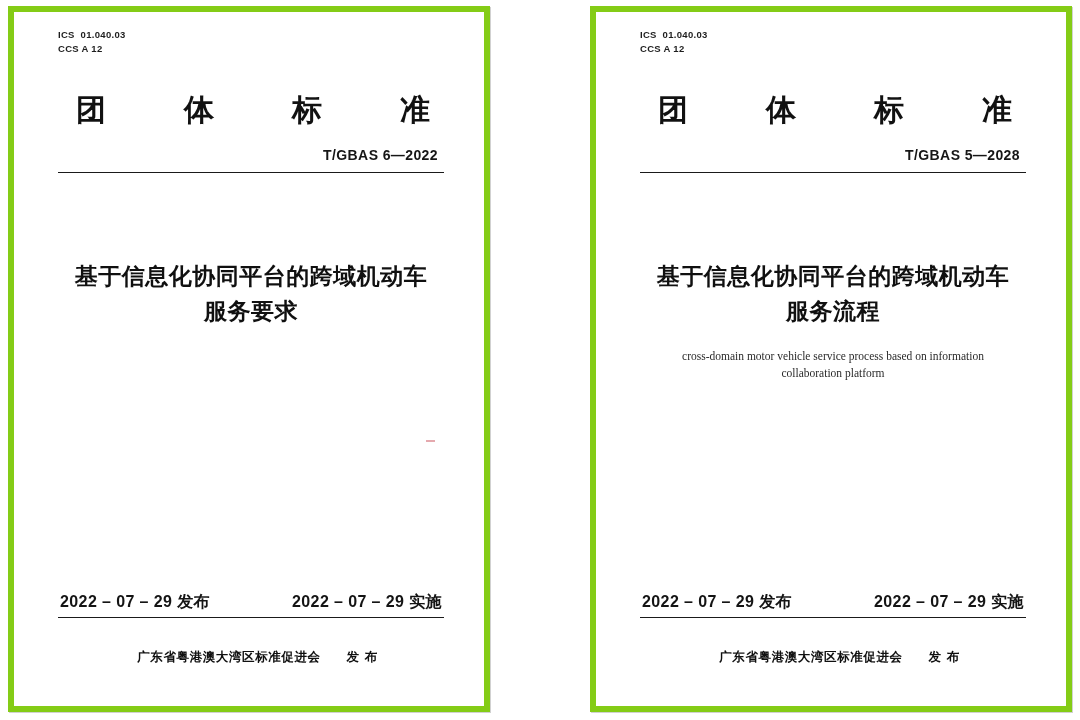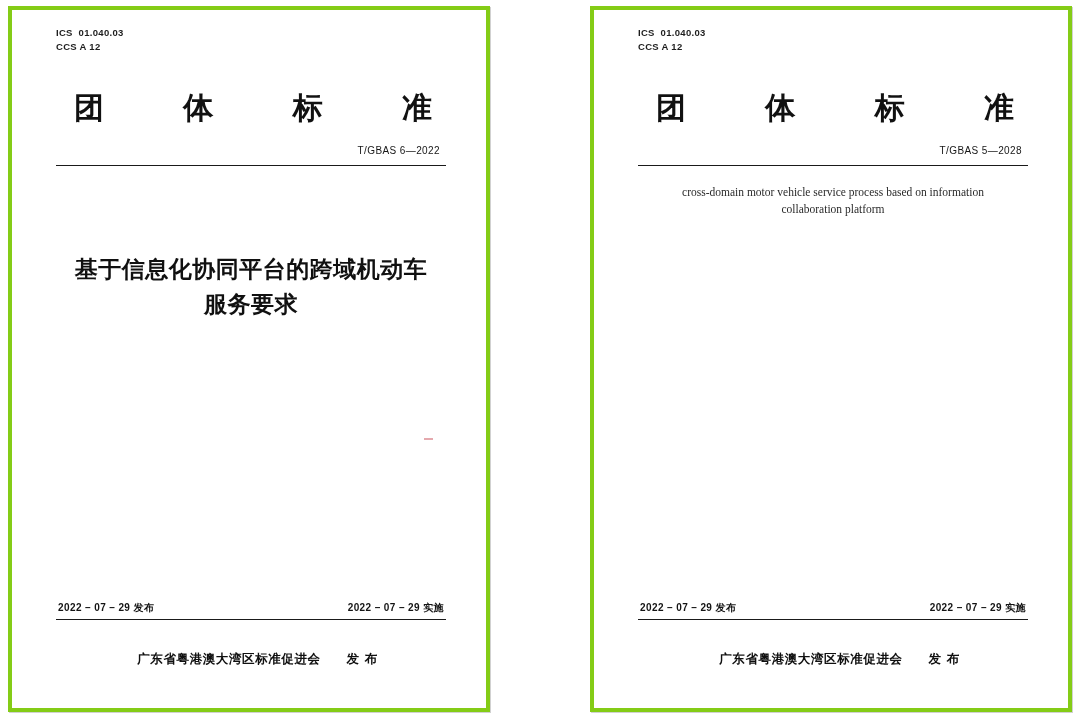--- a/index.html
+++ b/index.html
@@ -22,21 +22,21 @@
     justify-content: space-between;
     align-items: flex-start;
     box-sizing: border-box;
     padding: 6px 8px 6px 8px;
   }
   .cover {
     position: relative;
     width: 482px;
     height: 706px;
     background: #ffffff;
-    border: 4px solid #84cc16;
+    border: 6px solid #84cc16;
     box-sizing: border-box;
     box-shadow: 1px 1px 0 rgba(0,0,0,0.18);
     overflow: hidden;
   }
   .cover-inner {
     position: absolute;
     left: 44px;
     right: 40px;
     top: 16px;
     bottom: 14px;
@@ -63,22 +63,22 @@
     color: #111111;
     font-family: "DejaVu Sans", sans-serif;
     letter-spacing: 0;
   }
   .big-title span {
     display: inline-block;
   }
   .std-no {
     margin-top: 16px;
     text-align: right;
-    font-size: 10px;
-    font-weight: normal;
+    font-size: 14px;
+    font-weight: bold;
     color: #161616;
     letter-spacing: 0.4px;
     padding-right: 6px;
   }
   .rule {
     margin-top: 9px;
     height: 0;
     border-top: 1.6px solid #1a1a1a;
   }
   .doc-title {
@@ -114,21 +114,21 @@
     position: absolute;
     left: 0;
     right: 0;
     bottom: 74px;
   }
   .dates-row {
     display: flex;
     flex-direction: row;
     justify-content: space-between;
     align-items: flex-end;
-    font-size: 10px;
+    font-size: 16px;
     font-weight: bold;
     color: #141414;
     letter-spacing: 0.4px;
     padding: 0 2px 4px 2px;
   }
   .dates-rule {
     height: 0;
     border-top: 1.5px solid #1a1a1a;
   }
   .publisher {
@@ -205,20 +205,21 @@
         <span>团</span>
         <span>体</span>
         <span>标</span>
         <span>准</span>
       </div>
 
       <div class="std-no">T/GBAS 5—2028</div>
 
       <div class="rule"></div>
 
+      <div class="doc-title">基于信息化协同平台的跨域机动车服务流程</div>
       <div class="doc-title-en">cross-domain motor vehicle service process based on information collaboration platform</div>
 
       <div class="dates">
         <div class="dates-row">
           <span>2022 – 07 – 29 发布</span>
           <span>2022 – 07 – 29 实施</span>
         </div>
         <div class="dates-rule"></div>
       </div>
 

